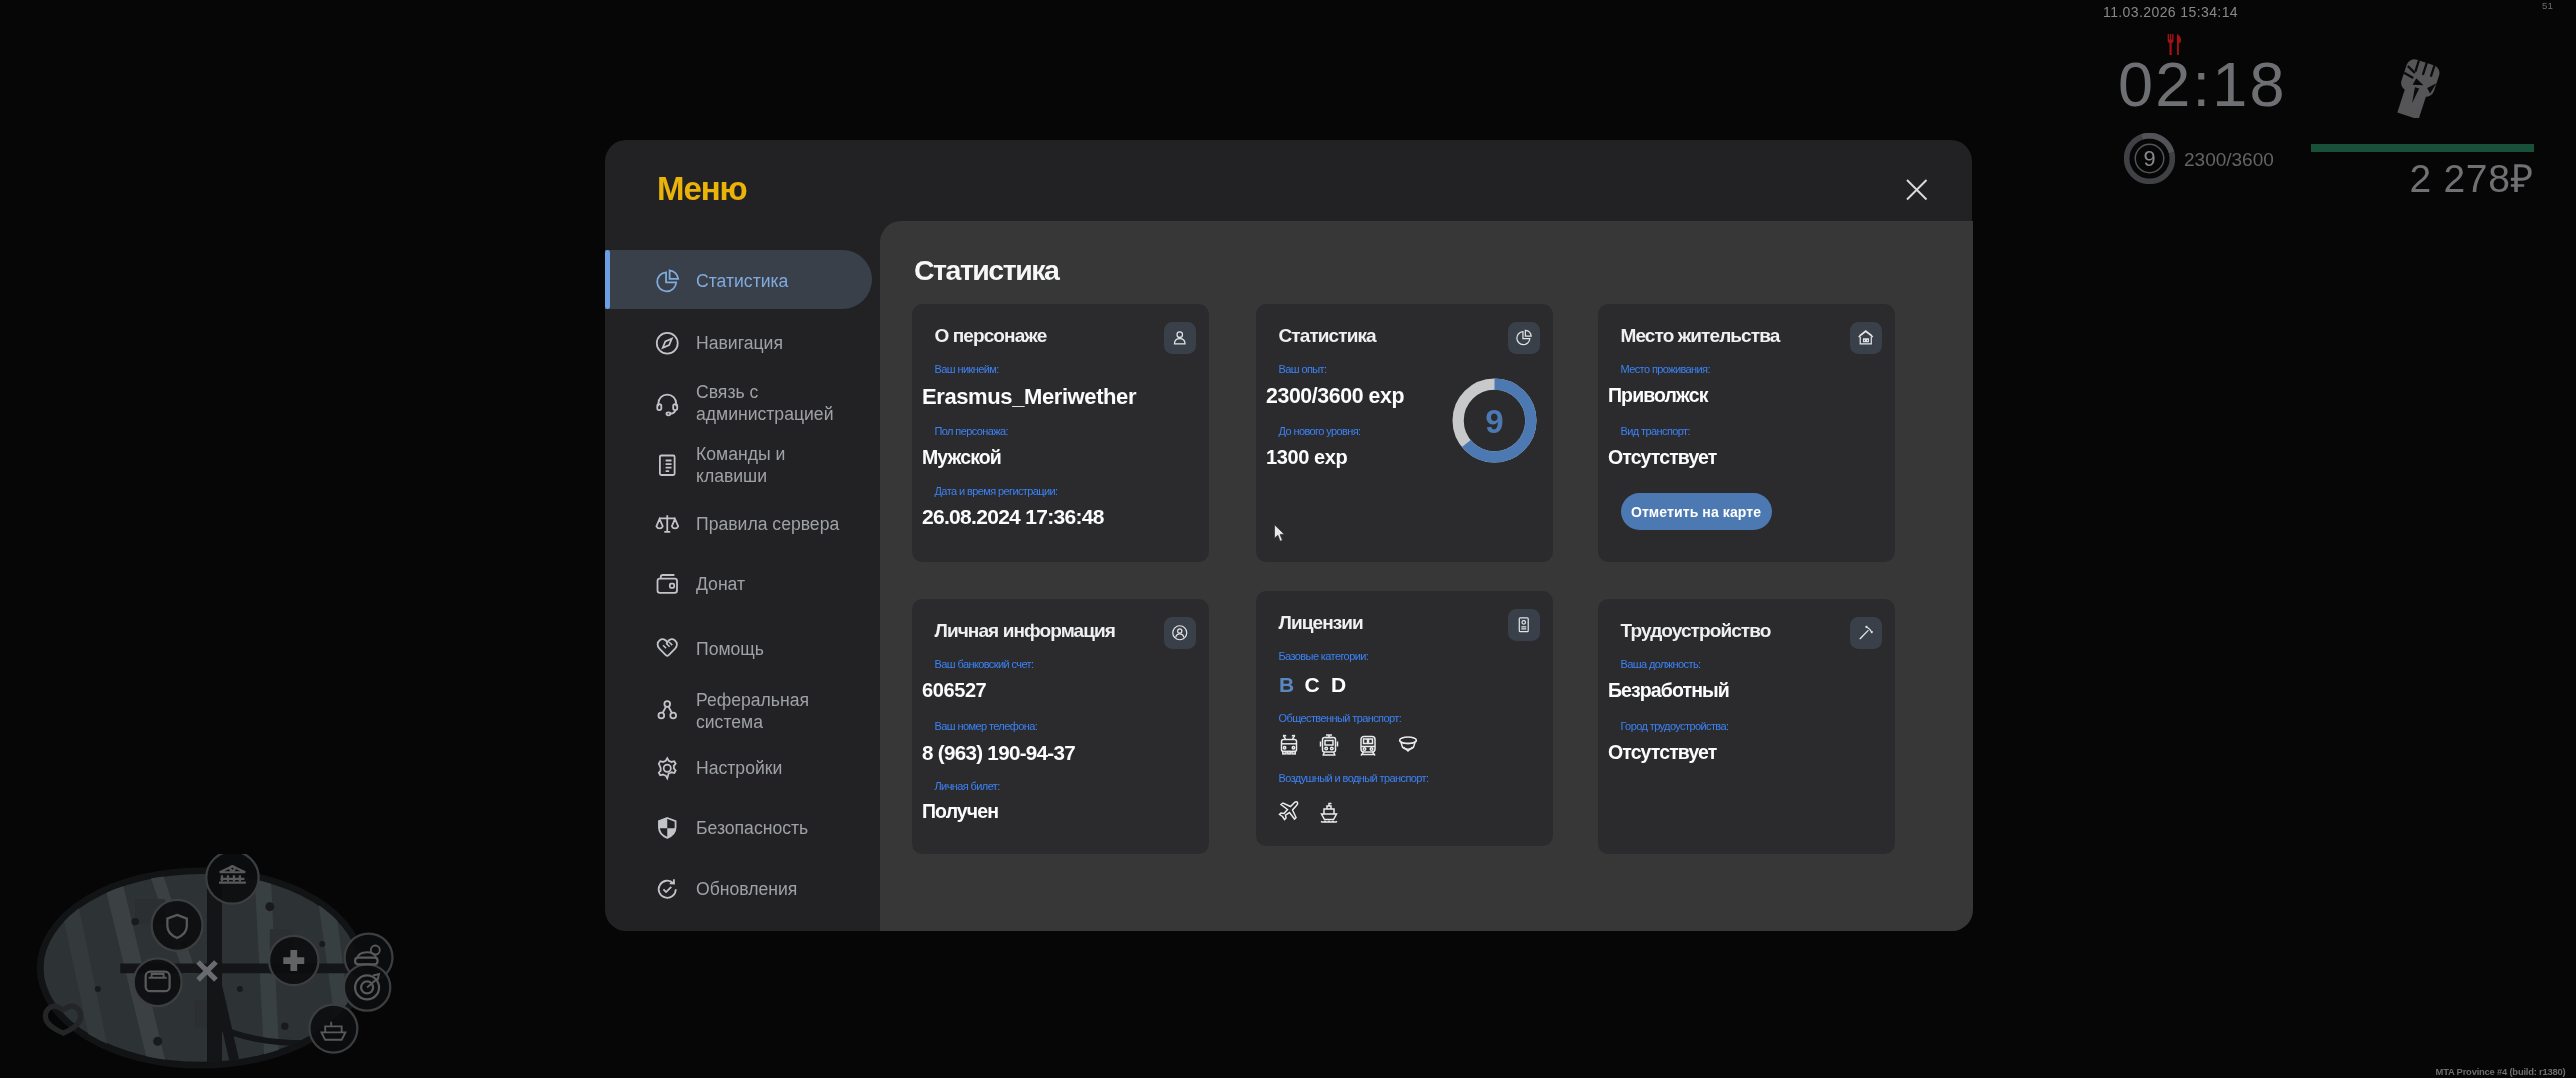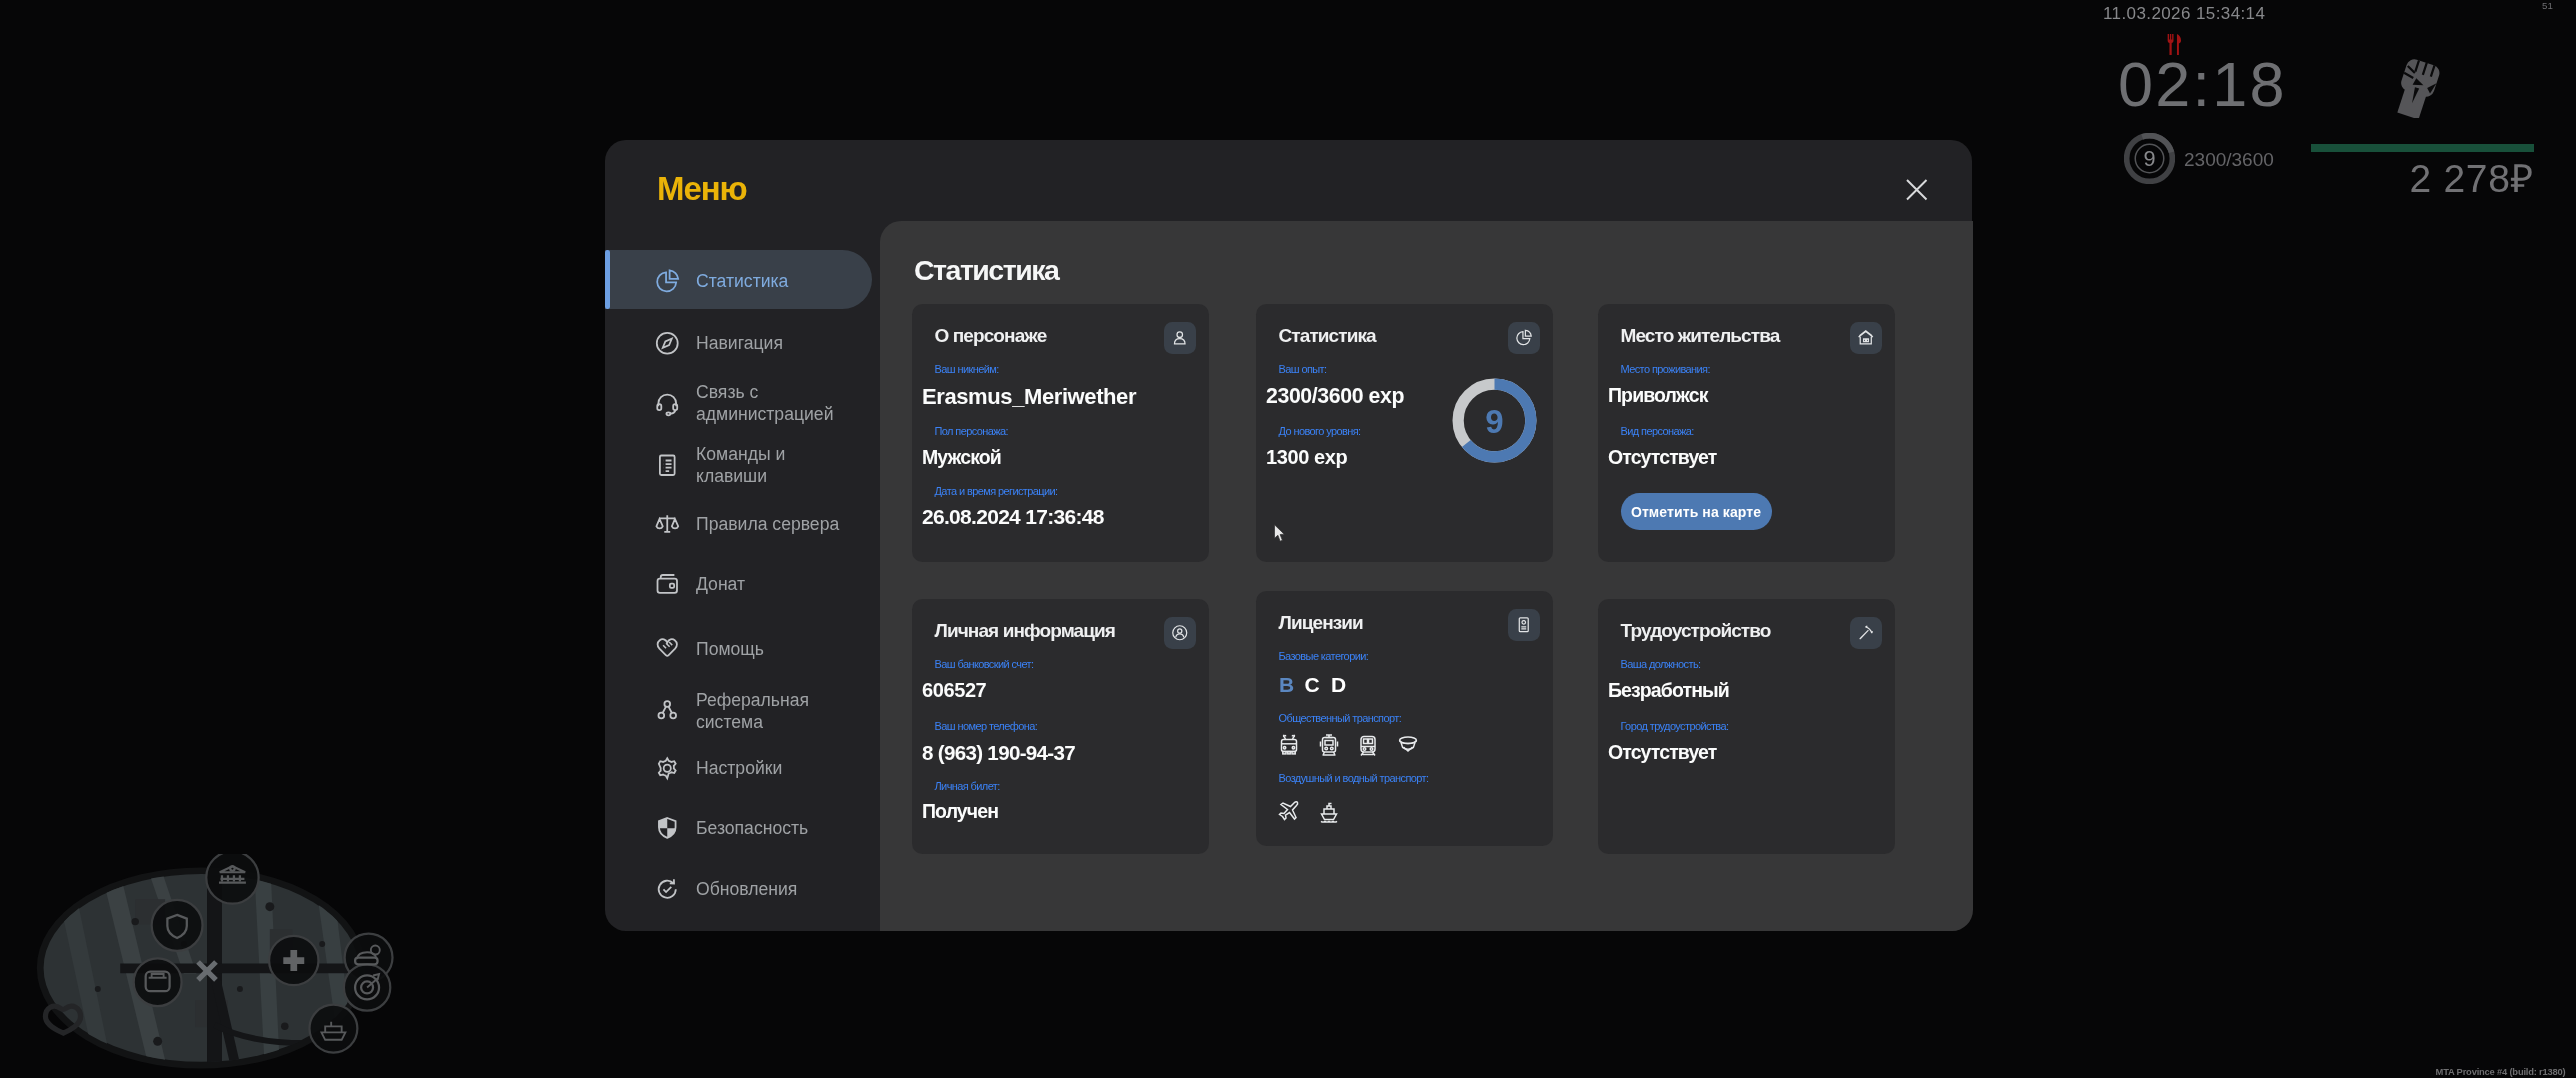--- a/index.html
+++ b/index.html
@@ -1,18 +1,18 @@
 <!DOCTYPE html>
 <html style="font-size:12px"><head><meta charset="utf-8"><style>
 *{margin:0;padding:0;box-sizing:border-box}
 html,body{width:2576px;height:1078px;overflow:hidden;background:#060607;font-family:"Liberation Sans",sans-serif}
 .abs{position:absolute}
 body{position:relative}
 
-.hud-date{left:2103px;top:3.7px;font-size:17px;color:#87888b;letter-spacing:0.4px}
+.hud-date{left:2103px;top:3.7px;font-size:14px;color:#87888b;letter-spacing:0.4px}
 .fps{left:2542px;top:0px;font-size:9.7px;color:#6d6d70}
 .hud-time{left:2118px;top:48px;font-size:63px;color:#6e6f72;letter-spacing:2.2px}
 .exp-num{left:2184px;top:149px;font-size:19px;color:#646467}
 .greenbar{left:2311px;top:144px;width:223px;height:7.5px;background:#18503a}
 .money{left:2365px;top:150px;width:169px;font-size:39px;color:#717174;text-align:right;letter-spacing:0.7px}
 .build{right:10.5px;bottom:1.5px;font-size:9.4px;font-weight:bold;color:#6e6e70;letter-spacing:-0.2px}
 
 .panel{left:605px;top:140px;width:1367px;height:791px;background:#222225;border-radius:21px}
 .menu-title{left:52px;top:30px;font-size:33px;font-weight:bold;color:#eab308;letter-spacing:-1.1px}
 .content{left:275px;top:81px;width:1093px;height:710px;background:#373738;border-radius:21px 0 21px 0}
@@ -235,21 +235,21 @@
       <div class="abs ct">Место жительства</div>
       <div class="abs badge">
           <svg width="19.5" height="19.5" viewBox="0 0 24 24" fill="none" stroke="#e2e4e6" stroke-width="1.5">
             <path d="M5.2 10.8 V19.5 H18.8 V10.8 M3.2 11.2 L12 4.2 L20.8 11.2 M4.2 9.6 L12 3.4 L19.8 9.6"></path>
             <rect x="9.3" y="13.4" width="2.4" height="3.4"></rect>
             <rect x="12.9" y="13.4" width="2.4" height="3.4"></rect>
           </svg>
         </div>
       <div class="abs lb l1">Место проживания:</div>
       <div class="abs vl v1">Приволжск</div>
-      <div class="abs lb l2">Вид персонажа:</div>
+      <div class="abs lb l2">Вид транспорт:</div>
       <div class="abs vl v2">Отсутствует</div>
       <div class="abs btn">Отметить на карте</div>
     </div>
     <div class="abs card" style="left:32px;top:378px;height:255px">
       <div class="abs ct">Личная информация</div>
       <div class="abs badge">
           <svg width="19.5" height="19.5" viewBox="0 0 24 24" fill="none" stroke="#e2e4e6" stroke-width="1.5">
             <circle cx="12" cy="12" r="8.6"></circle>
             <circle cx="12" cy="9.8" r="2.6"></circle>
             <path d="M7 17.6 c.6-3 2.6-4.3 5-4.3 s4.4 1.3 5 4.3"></path>

